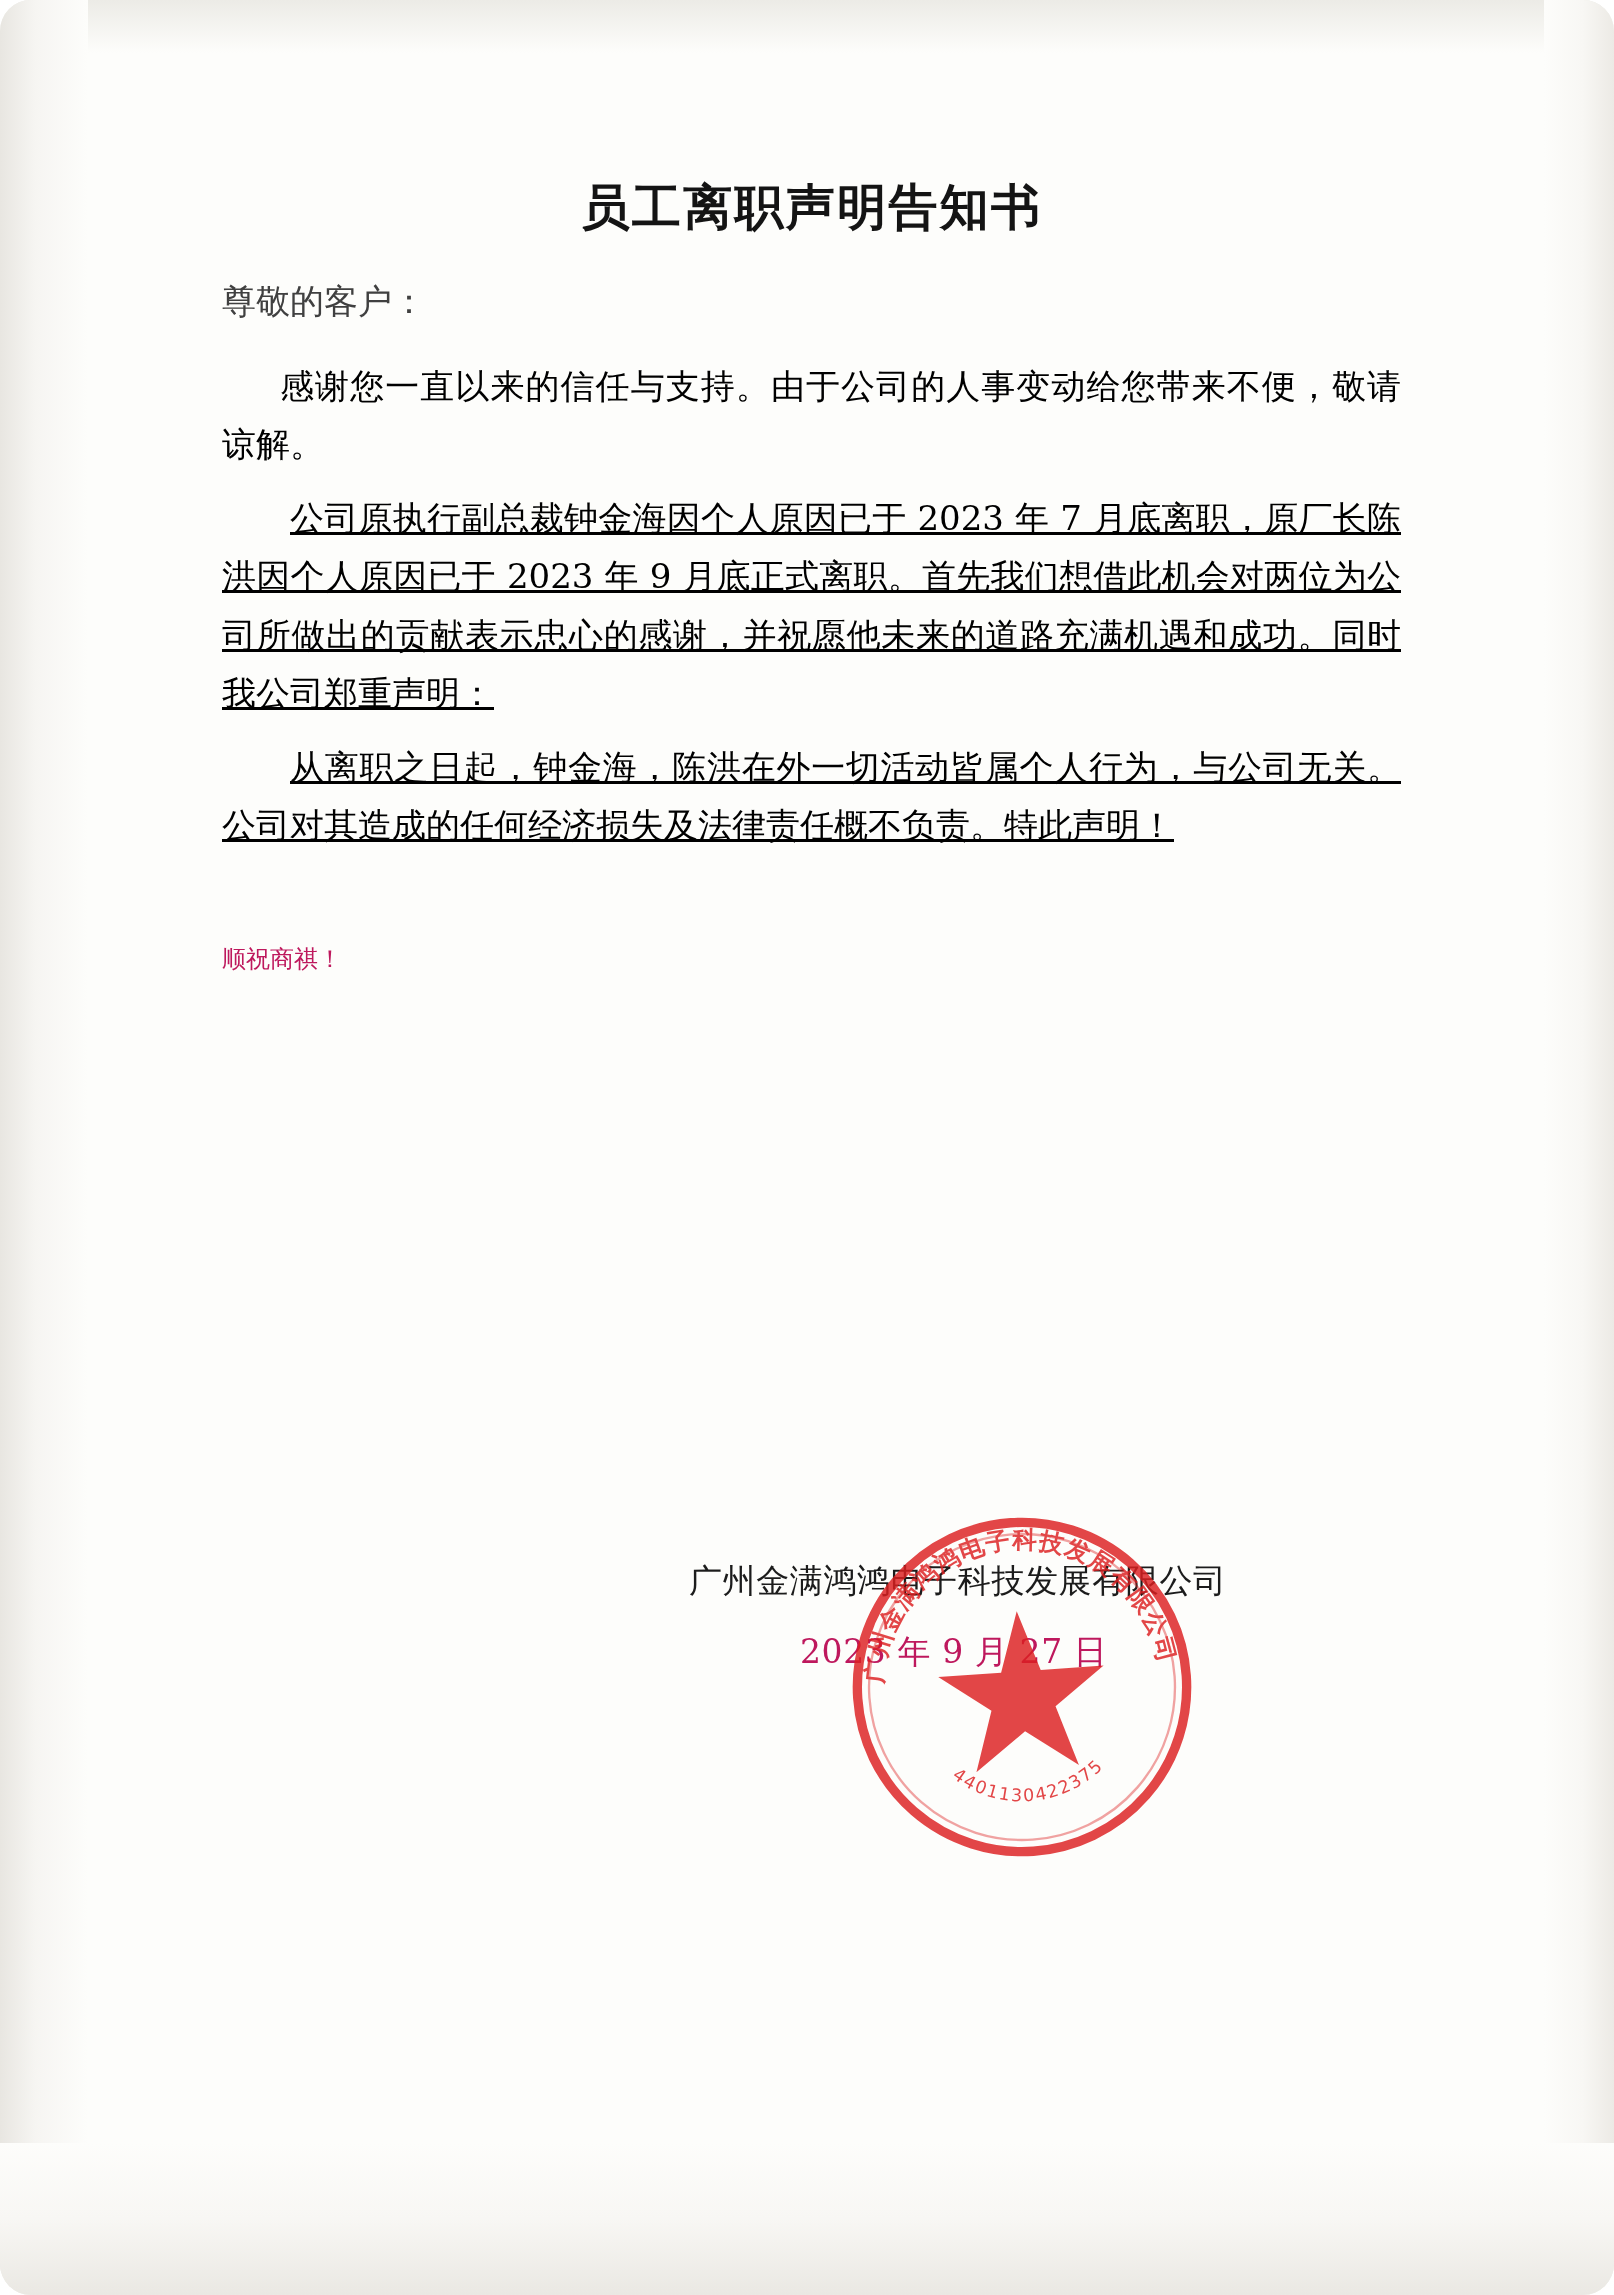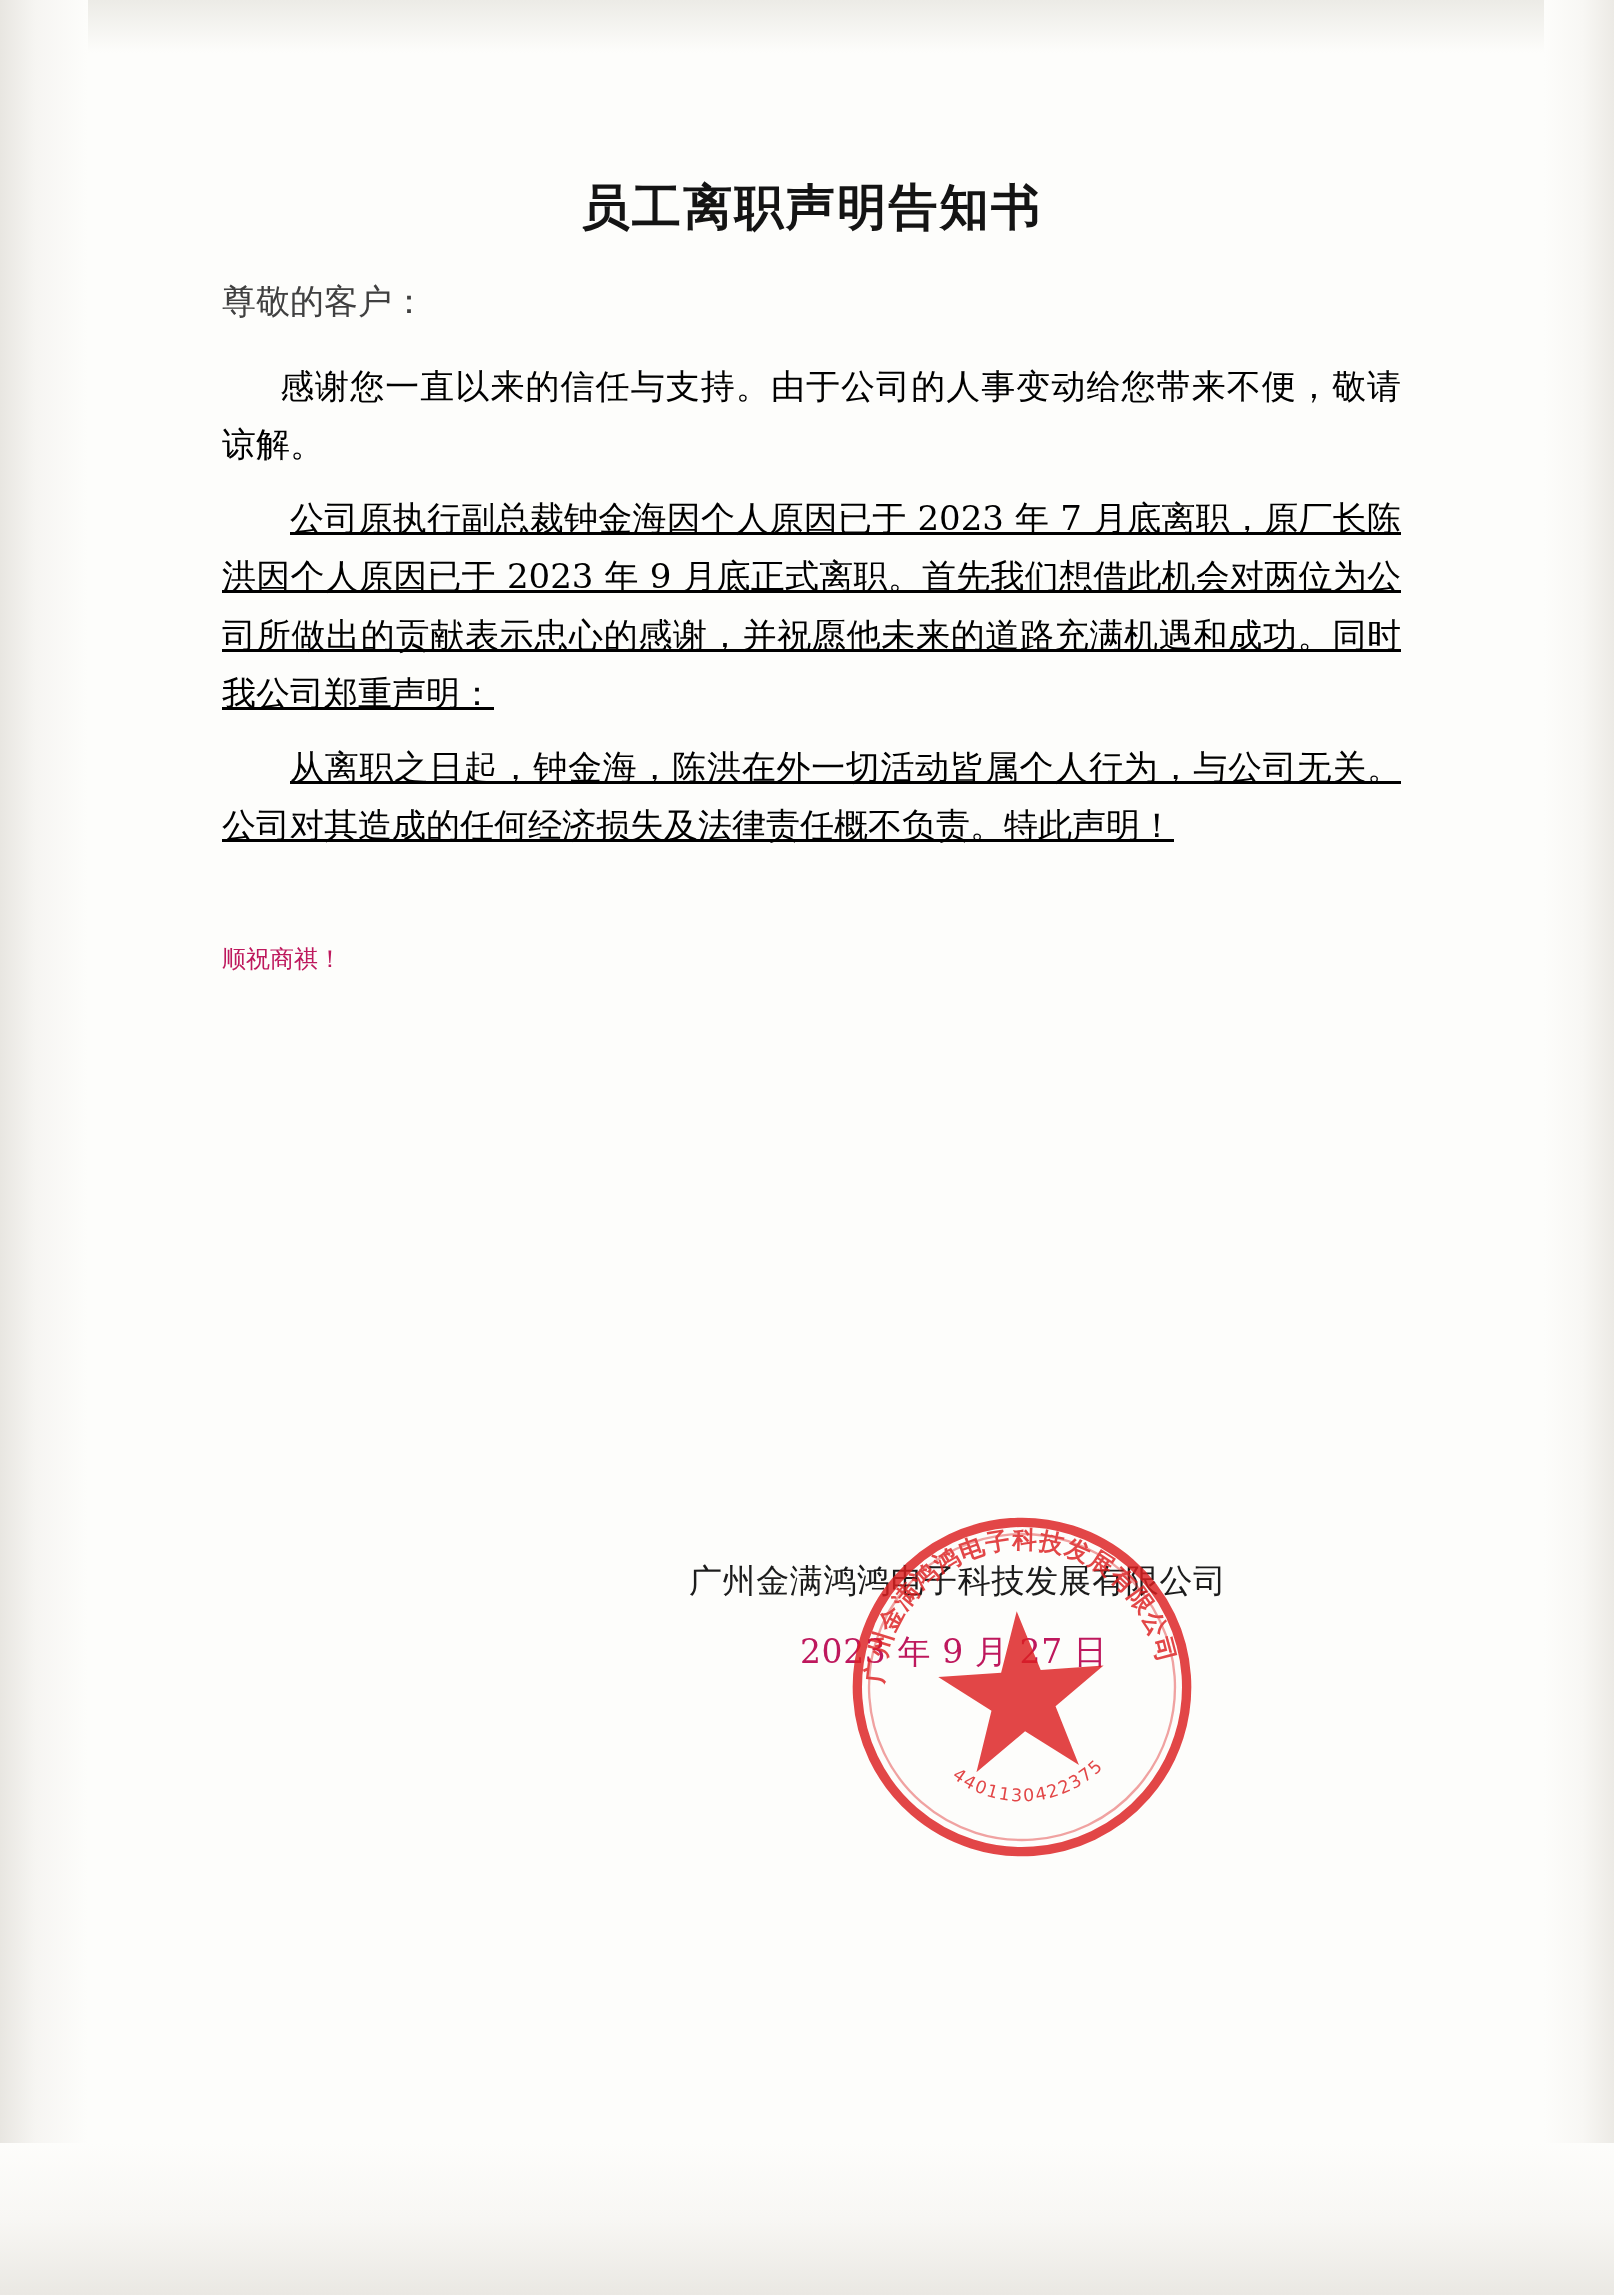--- a/index.html
+++ b/index.html
@@ -9,20 +9,21 @@
   }
   body {
     font-family: "DejaVu Serif", "Liberation Serif", serif;
   }
   .page {
     position: relative;
     width: 1614px;
     height: 2295px;
     background: #fdfdfb;
     overflow: hidden;
+    border-radius: 31px;
   }
   
   .scan-shade-left {
     position: absolute;
     left: 0; top: 0;
     width: 88px; height: 100%;
     background: linear-gradient(to right, #e8e6e1 0%, #f6f5f2 40%, #fdfdfb 100%);
     pointer-events: none;
   }
   .scan-shade-right {

